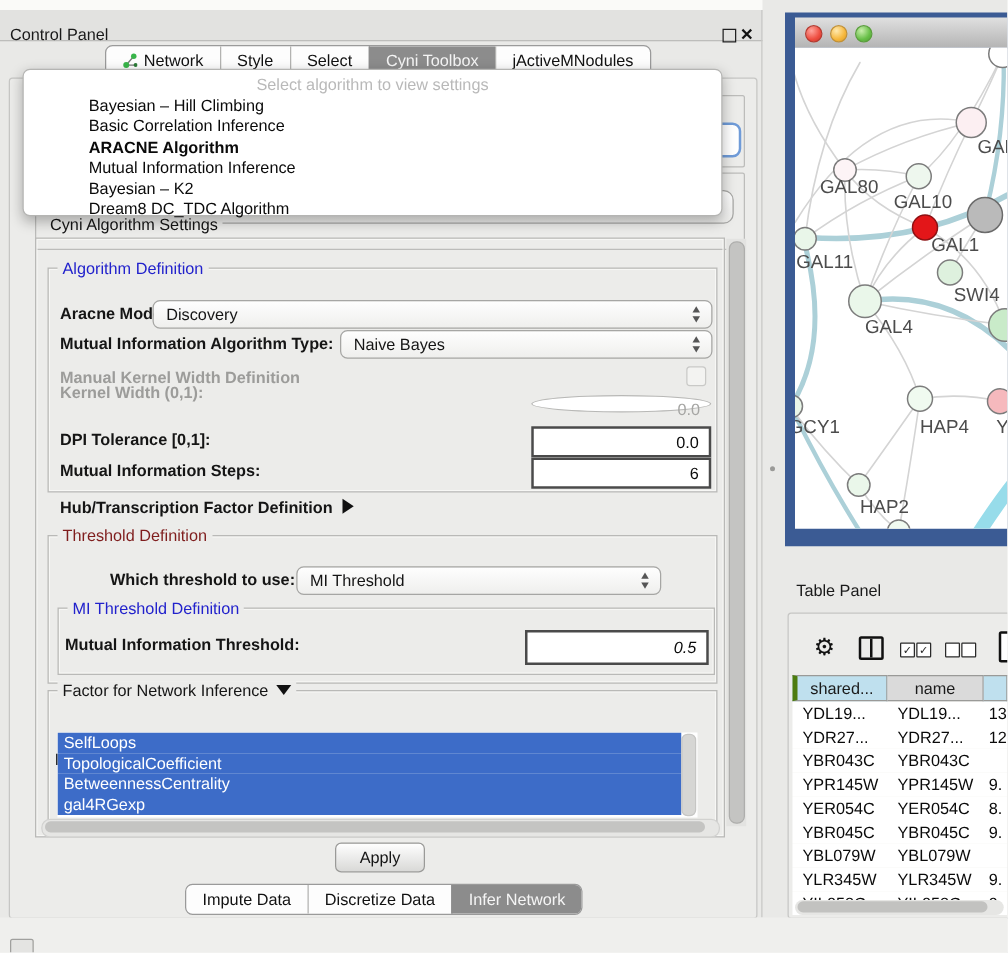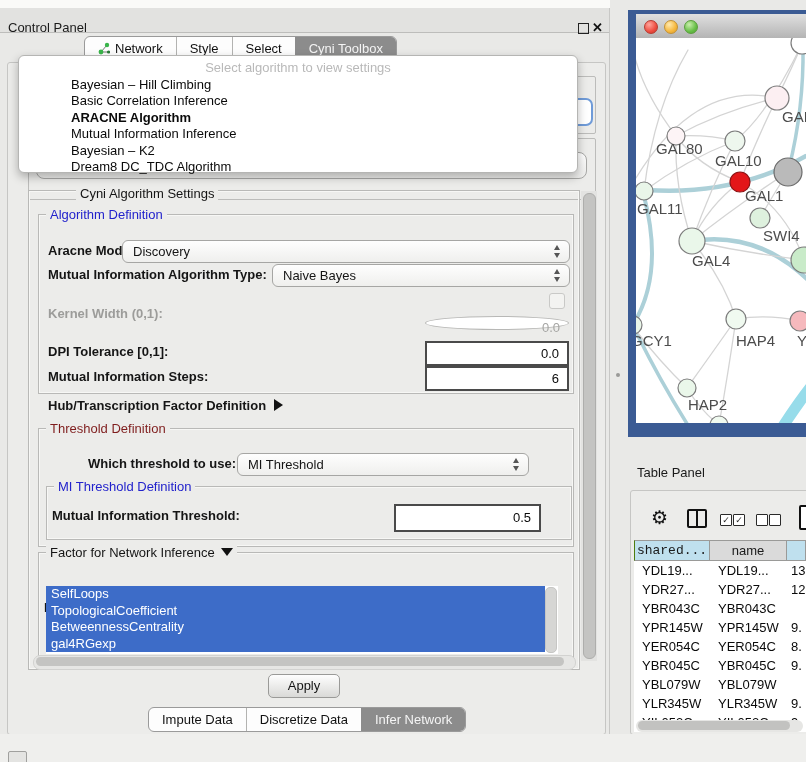--- a/index.html
+++ b/index.html
@@ -78,21 +78,21 @@
   .tp-title{left:637px;top:465px;color:#1a1a1a;}
   .tp-body{left:630px;top:490px;width:180px;height:243px;background:#ececea;border:1px solid #c6c6c4;border-radius:3px;overflow:hidden;}
   .gear{left:651px;top:506px;font-size:19px;color:#111;z-index:12;}
   .cols-ico{left:687px;top:509px;width:16px;height:15px;border:2px solid #111;border-radius:2px;z-index:12;}
   .cols-ico:before{content:"";position:absolute;left:7px;top:0;width:2px;height:15px;background:#111;}
   .cbx{position:absolute;width:10px;height:10px;border:1.5px solid #2a2a2a;border-radius:1px;font-size:9px;line-height:10px;text-align:center;color:#2a2a2a;background:#fff;z-index:12;}
   .doc-ico{left:799px;top:505px;width:14px;height:21px;border:2px solid #111;border-radius:2px;background:#fff;z-index:12;}
   .tbl{left:634px;top:540px;width:172px;z-index:12;}
   .tbl .hd{display:flex;height:21px;}
   .tbl .hd .hc{box-sizing:border-box;border:1px solid #9a9a98;border-left:none;line-height:19px;text-align:center;color:#1a1a1a;overflow:hidden;white-space:nowrap;}
-  .tbl .hd .hc:first-child{border-left:1px solid #4d7c0f;font-family:Liberation Mono, monospace;}
+  .tbl .hd .hc:first-child{border-left:4px solid #4d7c0f;}
   .tbl .hd .hc.hl{background:#bfe0ee;}
   .tbl .hd .hc.gr{background:#dadada;}
   .tbl .rw{display:flex;height:19px;background:#fff;}
   .tbl .rw .c{box-sizing:border-box;line-height:19px;white-space:nowrap;overflow:hidden;color:#0a0a0a;}
   .tbl-hsb{left:636px;top:720px;width:167px;height:12px;background:#e6e6e4;border-radius:6px;z-index:13;}
   .tbl-hsb .thumb{position:absolute;left:2px;top:1px;width:152px;height:9px;background:#c2c2c0;border-radius:5px;}
   
   .bottom-strip{left:0;top:734px;width:806px;height:28px;background:#efefed;}
   .mini-ico{left:8px;top:751px;width:17px;height:14px;border:1px solid #a0a09e;border-radius:2px;background:#e4e4e2;}
   svg text{font-family:"Liberation Sans",sans-serif;}
@@ -122,20 +122,23 @@
         <span>Network</span>
       </div>
       <div class="s">
         <span>Style</span>
       </div>
       <div class="s">
         <span>Select</span>
       </div>
       <div class="s sel">
         <span>Cyni Toolbox</span>
+      </div>
+      <div class="s">
+        <span>jActiveMNodules</span>
       </div>
     </div>
 
   <div class="abs content-panel"></div>
 
   <div class="abs frag-g1"></div>
   <div class="abs frag-combo1"></div>
   <div class="abs frag-g2"></div>
   <div class="abs frag-combo2"></div>
 
@@ -145,37 +148,38 @@
         <div class="ddl-item">Bayesian – Hill Climbing</div>
         <div class="ddl-item">Basic Correlation Inference</div>
         <div class="ddl-item bold">ARACNE Algorithm</div>
         <div class="ddl-item">Mutual Information Inference</div>
         <div class="ddl-item">Bayesian – K2</div>
         <div class="ddl-item">Dream8 DC_TDC Algorithm</div>
       </div>
   </div>
 
   <div class="abs grp" style="left:28px;top:190px;width:550px;height:478px;"></div>
-  <span class="grp-title" style="left:36px;top:186px;margin-left:40px;">Cyni Algorithm Settings</span>
+  <span class="grp-title" style="left:36px;top:172px;">Cyni Algorithm Settings</span>
 
   <div class="abs grp" style="left:38px;top:214px;width:534px;height:178px;"></div>
   <span class="grp-title t-blue" style="left:46px;top:207px;">Algorithm Definition</span>
 
   <span class="lbl" style="left:48px;top:243px;">Aracne Mode:</span>
   <div class="combo" style="left:122px;top:240px;width:436px;">
     <span>Discovery</span>
     <span class="stepper"></span>
   </div>
 
   <span class="lbl" style="left:48px;top:267px;">Mutual Information Algorithm Type:</span>
   <div class="combo" style="left:272px;top:264px;width:286px;">
     <span>Naive Bayes</span>
     <span class="stepper"></span>
   </div>
 
+  <span class="lbl dis" style="left:48px;top:294px;">Manual Kernel Width Definition</span>
   <span class="chk" style="left:549px;top:293px;"></span>
 
   <span class="lbl dis" style="left:48px;top:306px;">Kernel Width (0,1):</span>
   <div class="field light" style="left:425px;top:316px;width:134px;">0.0</div>
 
   <span class="lbl" style="left:48px;top:344px;">DPI Tolerance [0,1]:</span>
   <div class="field dark" style="left:425px;top:341px;width:132px;">0.0</div>
 
   <span class="lbl" style="left:48px;top:369px;">Mutual Information Steps:</span>
   <div class="field dark" style="left:425px;top:366px;width:132px;">6</div>
@@ -190,21 +194,21 @@
   <span class="lbl" style="left:88px;top:456px;">Which threshold to use:</span>
   <div class="combo" style="left:237px;top:453px;width:280px;">
     <span>MI Threshold</span>
     <span class="stepper"></span>
   </div>
 
   <div class="abs grp" style="left:46px;top:486px;width:524px;height:52px;"></div>
   <span class="grp-title t-blue" style="left:54px;top:479px;">MI Threshold Definition</span>
 
   <span class="lbl" style="left:52px;top:508px;">Mutual Information Threshold:</span>
-  <div class="field dark" style="left:394px;top:504px;width:135px;height:24px;line-height:24px;">0.5</div>
+  <div class="field dark" style="left:420px;top:504px;width:135px;height:24px;line-height:24px;font-style:italic;">0.5</div>
 
   <div class="abs grp" style="left:38px;top:552px;width:534px;height:108px;"></div>
   <span class="grp-title" style="left:46px;top:545px;">
     <span>Factor for Network Inference</span><span class="tri-d"></span>
   </span>
   <span class="lbl" style="left:44px;top:600px;">Data Attributes</span>
   <div class="abs attr-list">
     <div id="attr-items">
         <div class="attr-item">SelfLoops</div>
         <div class="attr-item">TopologicalCoefficient</div>

